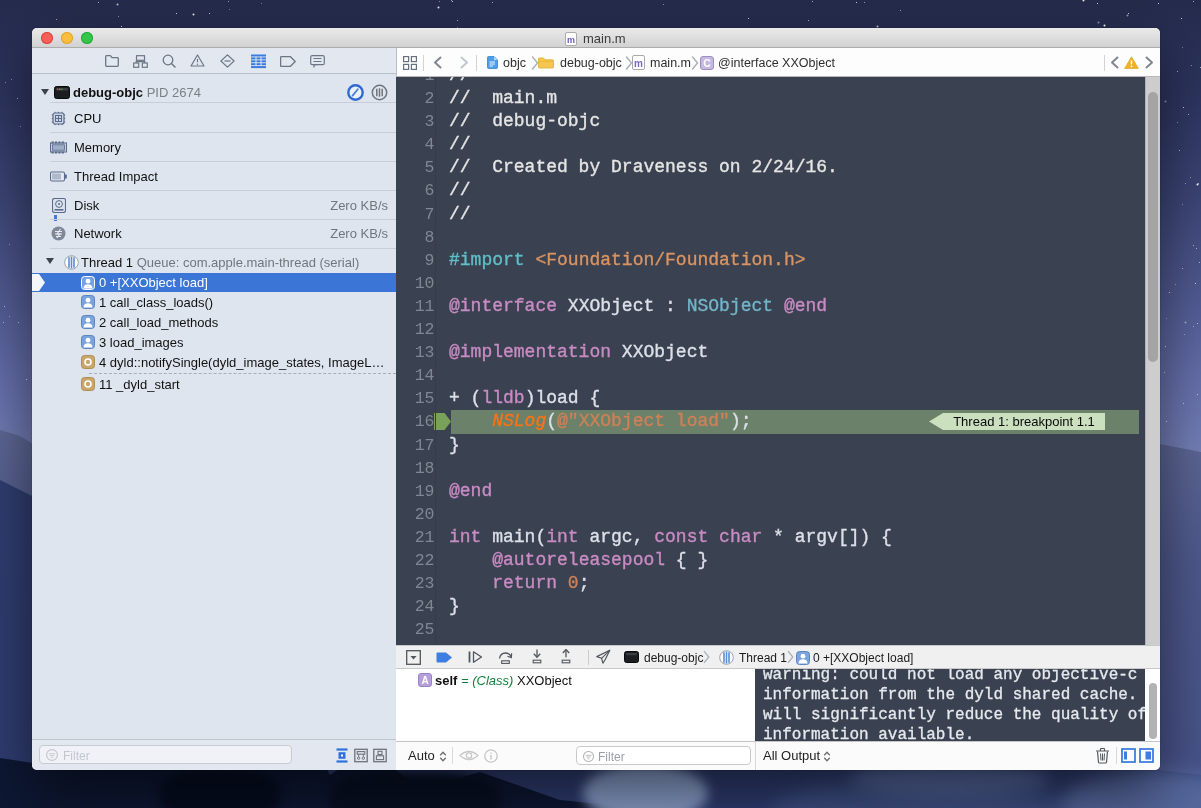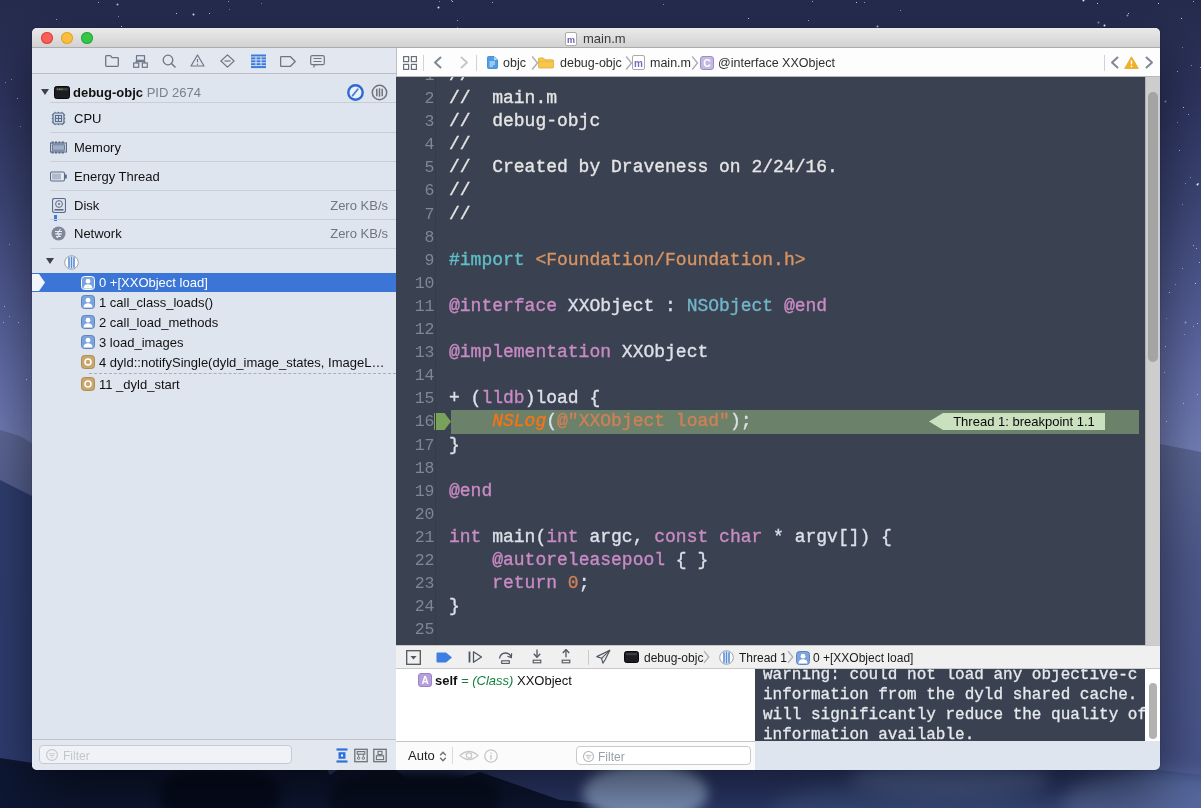--- a/index.html
+++ b/index.html
@@ -178,21 +178,21 @@
         <rect x="8.3" y="10.5" width="2.2" height="2" fill="#5A6B8C"></rect>
         <rect x="11.7" y="10.5" width="2.2" height="2" fill="#5A6B8C"></rect>
         <rect x="2.5" y="3.8" width="12" height="5.4" fill="#9FAFC6" stroke="#5A6B8C" stroke-width="0.8"></rect>
       </svg>
     <div class="rowtext" style="left:42px;top:66px;">Memory</div>
     <svg class="ic" style="left:18px;top:97px;" width="17" height="11">
         <rect x="0.5" y="1" width="14" height="9" rx="1.5" fill="#E6EAF1" stroke="#5A6B8C" stroke-width="1.1"></rect>
         <rect x="2" y="2.5" width="9" height="6" fill="#AEBACC"></rect>
         <rect x="15" y="3.5" width="1.8" height="4" fill="#5A6B8C"></rect>
       </svg>
-    <div class="rowtext" style="left:42px;top:95px;">Energy Thread</div>
+    <div class="rowtext" style="left:42px;top:95px;">Thread Impact</div>
     <svg class="ic" style="left:20px;top:124px;" width="14" height="15">
         <rect x="0.5" y="0.5" width="13" height="14" rx="2" fill="#DCE2EC" stroke="#5A6B8C" stroke-width="1.1"></rect>
         <circle cx="7" cy="6" r="3.4" fill="none" stroke="#5A6B8C" stroke-width="1"></circle>
         <circle cx="7" cy="6" r="1" fill="#5A6B8C"></circle>
         <rect x="2.5" y="11" width="9" height="1.6" fill="#5A6B8C"></rect>
       </svg>
     <div class="rowtext" style="left:42px;top:124px;">Disk</div>
     <div class="abs" style="left:22px;top:141px;width:2.5px;height:6px;background:#3E7BD8;"></div>
     <svg class="ic" style="left:19px;top:151.5px;" width="15" height="15">
         <circle cx="7.5" cy="7.5" r="7" fill="#7E8899"></circle>
@@ -207,20 +207,21 @@
     <div class="sep abs" style="top:87px;"></div>
     <div class="sep abs" style="top:116px;"></div>
     <div class="sep abs" style="top:145px;"></div>
     <div class="sep abs" style="top:174px;"></div>
 
     <div class="disc" style="left:14px;top:184px;"></div>
     <svg class="ic" style="left:32px;top:180.5px;" width="15" height="15">
         <circle cx="7.5" cy="7.5" r="6.8" fill="#FFF" stroke="#98A0AB" stroke-width="1"></circle>
         <path d="M5 2.2 V12.8 M7.5 1.5 V13.5 M10 2.2 V12.8" stroke="#5B8DD6" stroke-width="1.6"></path>
       </svg>
+    <div class="rowtext" style="left:49px;top:181px;">Thread 1 <span style="color:#70767E;">Queue: com.apple.main-thread (serial)</span></div>
 
     <div id="selrow" class="abs"></div>
     <div id="selptr" class="abs"></div>
     <svg class="ic" style="left:49px;top:201.5px;" width="14" height="14">
         <rect x="0.5" y="0.5" width="13" height="13" rx="3" fill="#76A1E3" stroke="#FFF" stroke-width="1"></rect>
         <circle cx="7" cy="5.2" r="2.4" fill="#FFF"></circle>
         <path d="M2.5 12.5 Q2.8 8.3 7 8.3 Q11.2 8.3 11.5 12.5 Z" fill="#FFF"></path>
       </svg>
     <div class="rowtext" style="left:67px;top:201px;color:#FFF;">0 +[XXObject load]</div>
 
@@ -487,13 +488,34 @@
         <path d="M7 6 V10.5 M7 3.5 V4.7" stroke="#C6C6C6" stroke-width="1.4"></path>
       </svg>
     <div id="vfilter" class="abs">
       <svg class="ic" style="left:6px;top:3.5px;" width="11" height="11">
           <circle cx="5.5" cy="5.5" r="5" fill="none" stroke="#B8B8B8" stroke-width="1.1"></circle>
           <path d="M2.5 4.3 H8.5 M3.5 6 H7.5 M4.5 7.7 H6.5" stroke="#B8B8B8" stroke-width="0.9"></path>
         </svg>
       <div class="ftext" style="left:21px;top:3px;">Filter</div>
     </div>
   </div>
+  <div id="conbot" class="abs">
+    <div class="abs" style="left:0;top:0;width:1px;height:28px;background:#D8D8D8;"></div>
+    <div class="bartext abs" style="left:8px;top:6px;">All Output</div>
+    <svg class="ic" style="left:68px;top:8px;" width="8" height="13">
+        <path d="M1.2 5.2 L4 2.2 L6.8 5.2 M1.2 7.8 L4 10.8 L6.8 7.8" fill="none" stroke="#6E6E6E" stroke-width="1.3"></path>
+      </svg>
+    <svg class="ic" style="left:340px;top:5px;" width="15" height="17">
+        <path d="M2.5 4.5 L3.5 15.2 Q3.6 16 4.5 16 H10.5 Q11.4 16 11.5 15.2 L12.5 4.5" fill="none" stroke="#55595E" stroke-width="1.2"></path>
+        <path d="M1 4 H14 M5.5 3.8 V2.2 Q5.5 1.5 6.2 1.5 H8.8 Q9.5 1.5 9.5 2.2 V3.8" fill="none" stroke="#55595E" stroke-width="1.2"></path>
+        <path d="M5.5 6.5 L6 13.5 M7.5 6.5 V13.5 M9.5 6.5 L9 13.5" stroke="#55595E" stroke-width="1"></path>
+      </svg>
+    <div class="abs" style="left:361px;top:5px;width:1px;height:17px;background:#D8D8D8;"></div>
+    <svg class="ic" style="left:366px;top:6px;" width="15" height="15">
+        <rect x="1" y="1" width="13" height="13" fill="none" stroke="#3E7EE0" stroke-width="1.8"></rect>
+        <rect x="3" y="3.5" width="3" height="8" fill="#3E7EE0"></rect>
+      </svg>
+    <svg class="ic" style="left:384px;top:6px;" width="15" height="15">
+        <rect x="1" y="1" width="13" height="13" fill="none" stroke="#3E7EE0" stroke-width="1.8"></rect>
+        <rect x="6.5" y="3.5" width="5.5" height="8" fill="#3E7EE0"></rect>
+      </svg>
+  </div>
 </div>
 
 </body></html>

